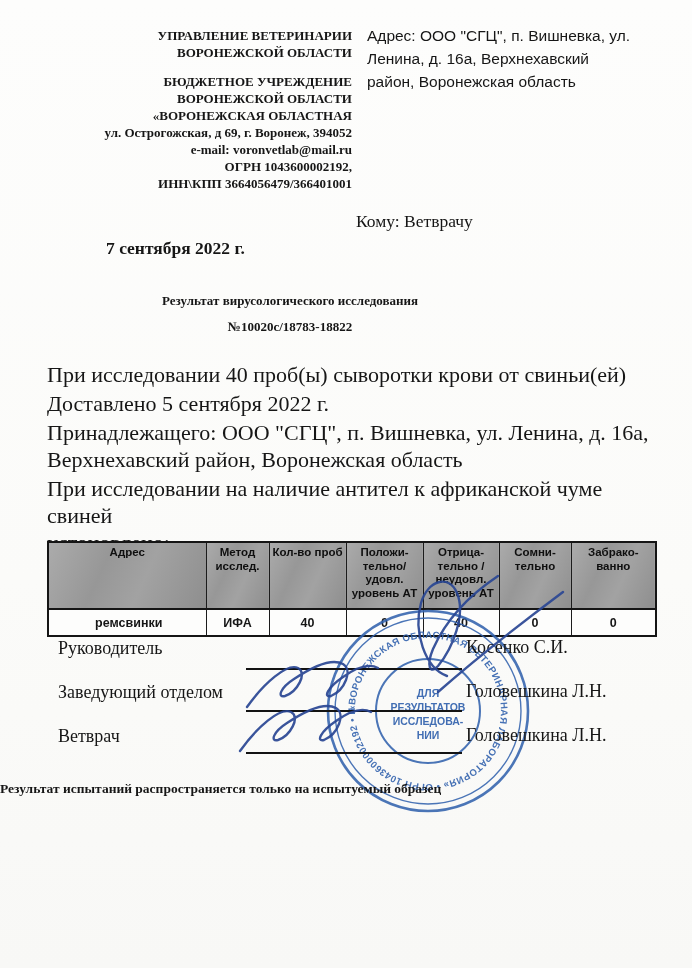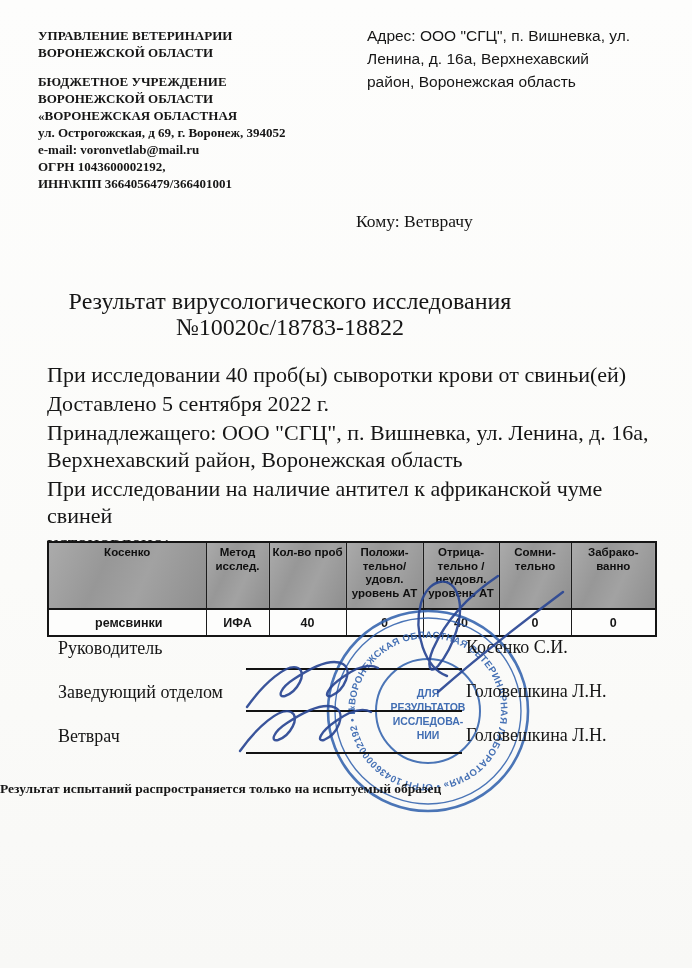--- a/index.html
+++ b/index.html
@@ -2,31 +2,31 @@
 <html><head>
 <meta charset="utf-8">
 <style>
   html,body{margin:0;padding:0;}
   .page{
     position:relative;width:692px;height:968px;overflow:hidden;
     background:linear-gradient(180deg,#fdfdfc 0%,#fbfbf9 60%,#f8f8f6 100%);
     font-family:"Liberation Serif", serif;color:#161616;
   }
   
-  .org{position:absolute;left:38px;top:27px;width:314px;text-align:left;
+  .org{position:absolute;left:38px;top:27px;width:314px;text-align:right;
        font-weight:bold;font-size:13px;line-height:17px;}
   .org-gap{height:12px;}
   .addr{position:absolute;left:367px;top:24px;width:300px;
         font-family:"Liberation Sans", sans-serif;font-size:15.5px;
         line-height:23px;white-space:pre-line;}
   .recipient{position:absolute;left:356px;top:211px;font-size:17.5px;}
   .doc-date{position:absolute;left:106px;top:238px;font-size:17.5px;font-weight:bold;}
   
   .title{position:absolute;left:0;top:288px;width:580px;text-align:center;
-         font-size:24px;font-weight:normal;line-height:26px;}
+         font-size:13px;font-weight:bold;line-height:26px;}
   
   .body-text{position:absolute;left:47px;top:361px;width:618px;
              font-size:22px;line-height:27px;}
   .body-text p{margin:0 0 2px 0;white-space:pre-line;}
   
   .results{position:absolute;left:47px;top:541px;border-collapse:collapse;
            table-layout:fixed;width:608px;
            font-family:"Liberation Sans", sans-serif;}
   .results th{
     background:linear-gradient(115deg,#ababab 0%,#979797 35%,#a2a2a2 60%,#8e8e8e 100%);
@@ -66,20 +66,21 @@
     <div>ОГРН 1043600002192,</div>
     <div>ИНН\КПП 3664056479/366401001</div>
   </div>
 
   <div class="addr">Адрес: ООО "СГЦ", п. Вишневка, ул.
  Ленина, д. 16а, Верхнехавский
 район, Воронежская область</div>
 
   <div class="recipient">Кому: Ветврачу</div>
 
+  <div class="doc-date">7 сентября 2022 г.</div>
 
   <div class="title">
     <div>Результат вирусологического исследования</div>
     <div>№10020с/18783-18822</div>
   </div>
 
   <div class="body-text">
     <p>При исследовании 40 проб(ы) сыворотки крови от свиньи(ей)</p>
     <p>Доставлено 5 сентября 2022 г.</p>
     <p>Принадлежащего: ООО "СГЦ", п. Вишневка, ул. Ленина, д. 16а,
@@ -93,21 +94,21 @@
       <col style="width:158px">
         <col style="width:63px">
         <col style="width:77px">
       <col style="width:77px">
         <col style="width:76px">
         <col style="width:72px">
       <col style="width:85px">
     </colgroup>
     <tbody>
         <tr class="hdr">
-      <th>Косенко</th>
+      <th>Адрес</th>
       <th>Метод
 исслед.</th>
       <th>Кол-во проб</th>
       <th>Положи-
 тельно/
 удовл.
 уровень АТ</th>
       <th>Отрица-
 тельно /
 неудовл.

